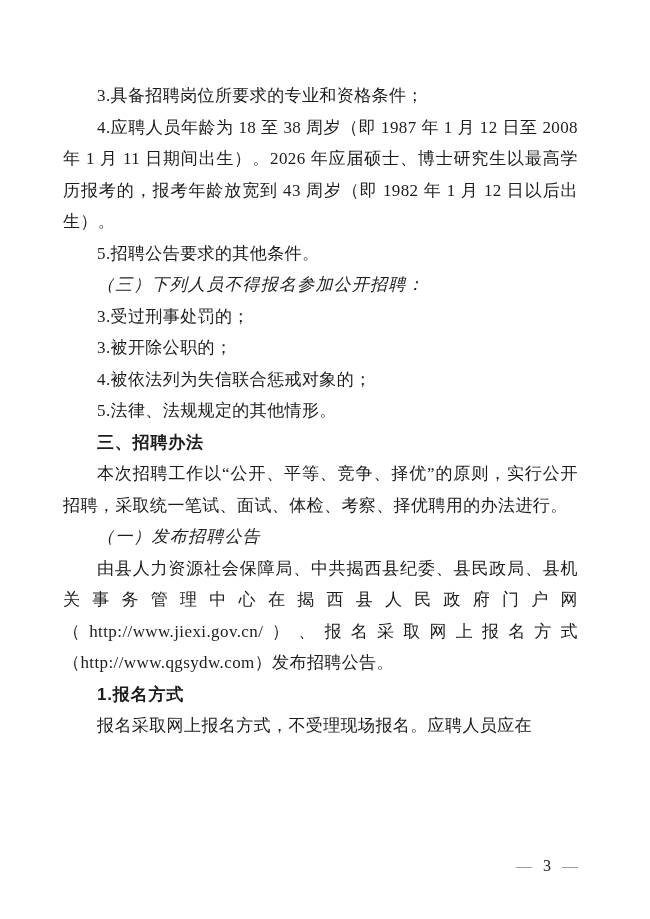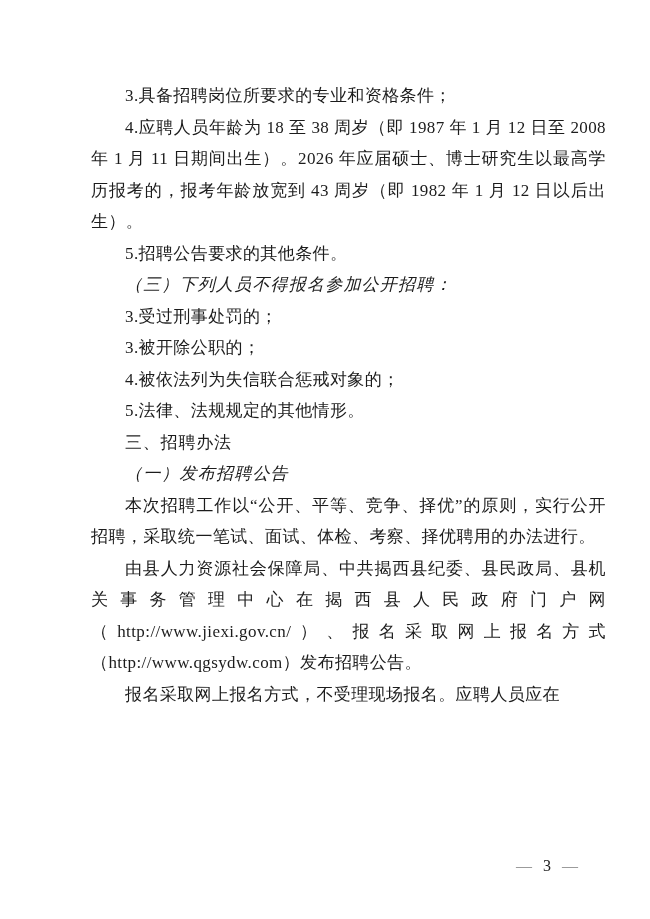--- a/index.html
+++ b/index.html
@@ -14,41 +14,40 @@
     background: #ffffff;
     overflow: hidden;
     font-family: "Liberation Serif", "DejaVu Serif", serif;
     color: #1c1c1c;
   }
   .content {
     position: absolute;
     left: 63px;
     top: 80px;
     width: 515px;
-    margin-left: 28px;
   }
   .para {
     font-size: 17px;
     line-height: 31.5px;
     margin: 0;
     text-align: justify;
     text-indent: 2em;
     letter-spacing: 0.4px;
   }
   
   .para.kaiti {
     font-style: italic;
     font-weight: 400;
     letter-spacing: 1.2px;
   }
   
   .para.heiti {
     font-family: "Liberation Sans", "DejaVu Sans", sans-serif;
     font-style: normal;
-    font-weight: 400;
+    font-weight: 700;
     letter-spacing: 0.8px;
   }
   .footer {
     position: absolute;
     top: 856px;
     right: 72px;
     font-size: 16px;
     line-height: 20px;
     white-space: nowrap;
   }
@@ -69,22 +68,23 @@
   <div class="content">
     <p class="para">3.具备招聘岗位所要求的专业和资格条件；</p>
     <p class="para">4.应聘人员年龄为 18 至 38 周岁（即 1987 年 1 月 12 日至 2008 年 1 月 11 日期间出生）。2026 年应届硕士、博士研究生以最高学历报考的，报考年龄放宽到 43 周岁（即 1982 年 1 月 12 日以后出生）。</p>
     <p class="para">5.招聘公告要求的其他条件。</p>
     <p class="para kaiti">（三）下列人员不得报名参加公开招聘：</p>
     <p class="para">3.受过刑事处罚的；</p>
     <p class="para">3.被开除公职的；</p>
     <p class="para">4.被依法列为失信联合惩戒对象的；</p>
     <p class="para">5.法律、法规规定的其他情形。</p>
     <p class="para heiti">三、招聘办法</p>
+    <p class="para">本次招聘工作以“公开、平等、竞争、择优”的原则，实行公开招聘，采取统一笔试、面试、体检、考察、择优聘用的办法进行。</p>
     <p class="para kaiti">（一）发布招聘公告</p>
-    <p class="para">本次招聘工作以“公开、平等、竞争、择优”的原则，实行公开招聘，采取统一笔试、面试、体检、考察、择优聘用的办法进行。</p>
     <p class="para">由县人力资源社会保障局、中共揭西县纪委、县民政局、县机关事务管理中心在揭西县人民政府门户网（http://www.jiexi.gov.cn/）、报名采取网上报名方式（http://www.qgsydw.com）发布招聘公告。</p>
+    <p class="para heiti">1.报名方式</p>
     <p class="para">报名采取网上报名方式，不受理现场报名。应聘人员应在</p>
   </div>
 
   <div class="footer">
     <span class="dash">—</span><span class="num">3</span><span class="dash">—</span>
   </div>
 </div>
 
 </body></html>

